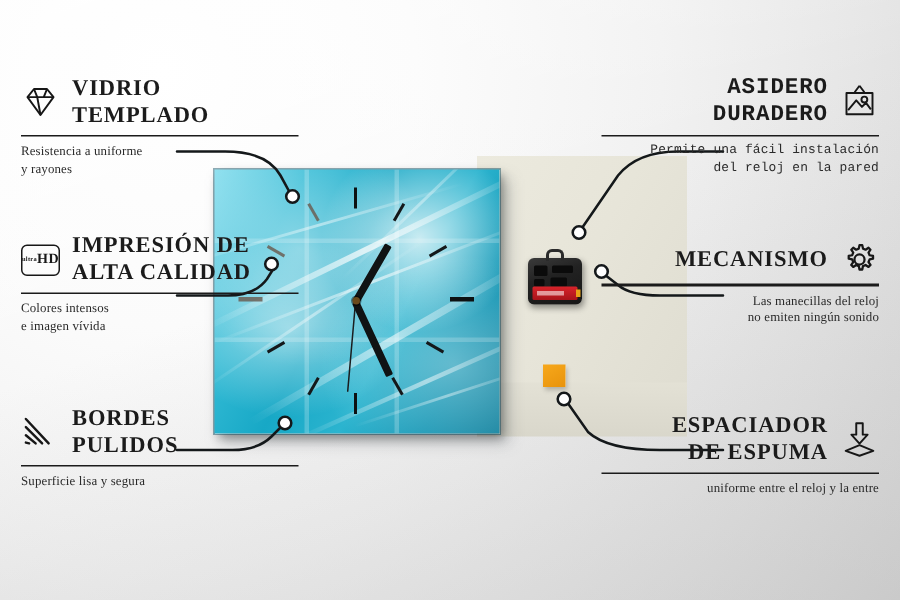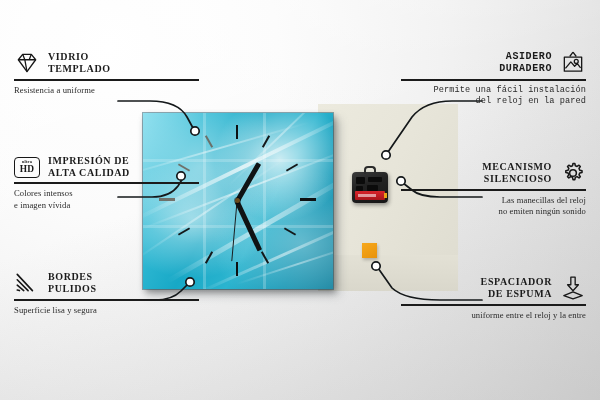--- a/index.html
+++ b/index.html
@@ -104,31 +104,31 @@
     box-shadow:1px 2px 3px rgba(0,0,0,.22);
   }
 
   
   .callout { position:absolute; width:185px; }
   .callout.left  { text-align:left; }
   .callout.right { text-align:right; }
   .co-head { display:flex; align-items:center; gap:8px; }
   .callout.right .co-head { flex-direction:row-reverse; }
   .co-title {
-    font-size:10px; font-weight:bold; letter-spacing:.6px;
+    font-size:15px; font-weight:bold; letter-spacing:.6px;
     color:#1b1b1b; line-height:1.22; text-transform:uppercase;
   }
   .co-rule { height:1.5px; background:#1b1b1b; margin:3px 0 4px 0; }
   .co-desc { font-size:8.6px; color:#2a2a2a; line-height:1.38; letter-spacing:.1px; }
   .ico { width:26px; height:26px; flex:0 0 26px; display:block; }
   .ico svg { width:26px; height:26px; display:block; }
 
   .hd-badge {
     width:26px; height:21px; border:1.6px solid #171717; border-radius:4px;
-    display:flex; flex-direction:column; align-items:center; justify-content:center;
+    display:flex; flex-direction:row; align-items:center; justify-content:center;
     line-height:1; flex:0 0 26px;
   }
   .hd-ultra { font-size:4.3px; font-weight:bold; letter-spacing:.2px; color:#171717; }
   .hd-main { font-size:9.4px; font-weight:bold; letter-spacing:.3px; color:#171717; margin-top:.5px; }
 
   svg.lines { position:absolute; inset:0; width:600px; height:400px; pointer-events:none; }
 </style>
 </head>
 <body>
 
@@ -217,20 +217,21 @@
           <path d="M4 9 H20 M8 4 L10 9 L12 20 M16 4 L14 9"></path>
         </svg>
       </span>
       <div>
         <div class="co-title">VIDRIO</div>
         <div class="co-title">TEMPLADO</div>
       </div>
     </div>
     <div class="co-rule"></div>
     <div class="co-desc">Resistencia a uniforme</div>
+    <div class="co-desc">y rayones</div>
   </div>
 
   <div class="callout left" style="left:14px; top:155px;">
     <div class="co-head">
       <span class="hd-badge">
         <span class="hd-ultra">ultra</span>
         <span class="hd-main">HD</span>
       </span>
       <div>
         <div class="co-title">IMPRESIÓN DE</div>
@@ -285,21 +286,20 @@
   <div class="callout right" style="left:401px; top:160px;">
     <div class="co-head">
       <span class="ico">
         <svg viewBox="0 0 24 24" fill="none" stroke="#171717" stroke-width="1.4" stroke-linejoin="round">
           <path d="M12 3.2 l1.7 .0 .45 2.1 1.6 .68 1.8 -1.2 1.2 1.2 -1.2 1.8 .68 1.6 2.1 .45 0 1.7 -2.1 .45 -.68 1.6 1.2 1.8 -1.2 1.2 -1.8 -1.2 -1.6 .68 -.45 2.1 -1.7 0 -.45 -2.1 -1.6 -.68 -1.8 1.2 -1.2 -1.2 1.2 -1.8 -.68 -1.6 -2.1 -.45 0 -1.7 2.1 -.45 .68 -1.6 -1.2 -1.8 1.2 -1.2 1.8 1.2 1.6 -.68 .45 -2.1 Z"></path>
           <circle cx="12" cy="12" r="3.1"></circle>
         </svg>
       </span>
       <div>
         <div class="co-title">MECANISMO</div>
-        <div class="co-title">SILENCIOSO</div>
       </div>
     </div>
     <div class="co-rule"></div>
     <div class="co-desc">Las manecillas del reloj</div>
     <div class="co-desc">no emiten ningún sonido</div>
   </div>
 
   <div class="callout right" style="left:401px; top:275px;">
     <div class="co-head">
       <span class="ico">

